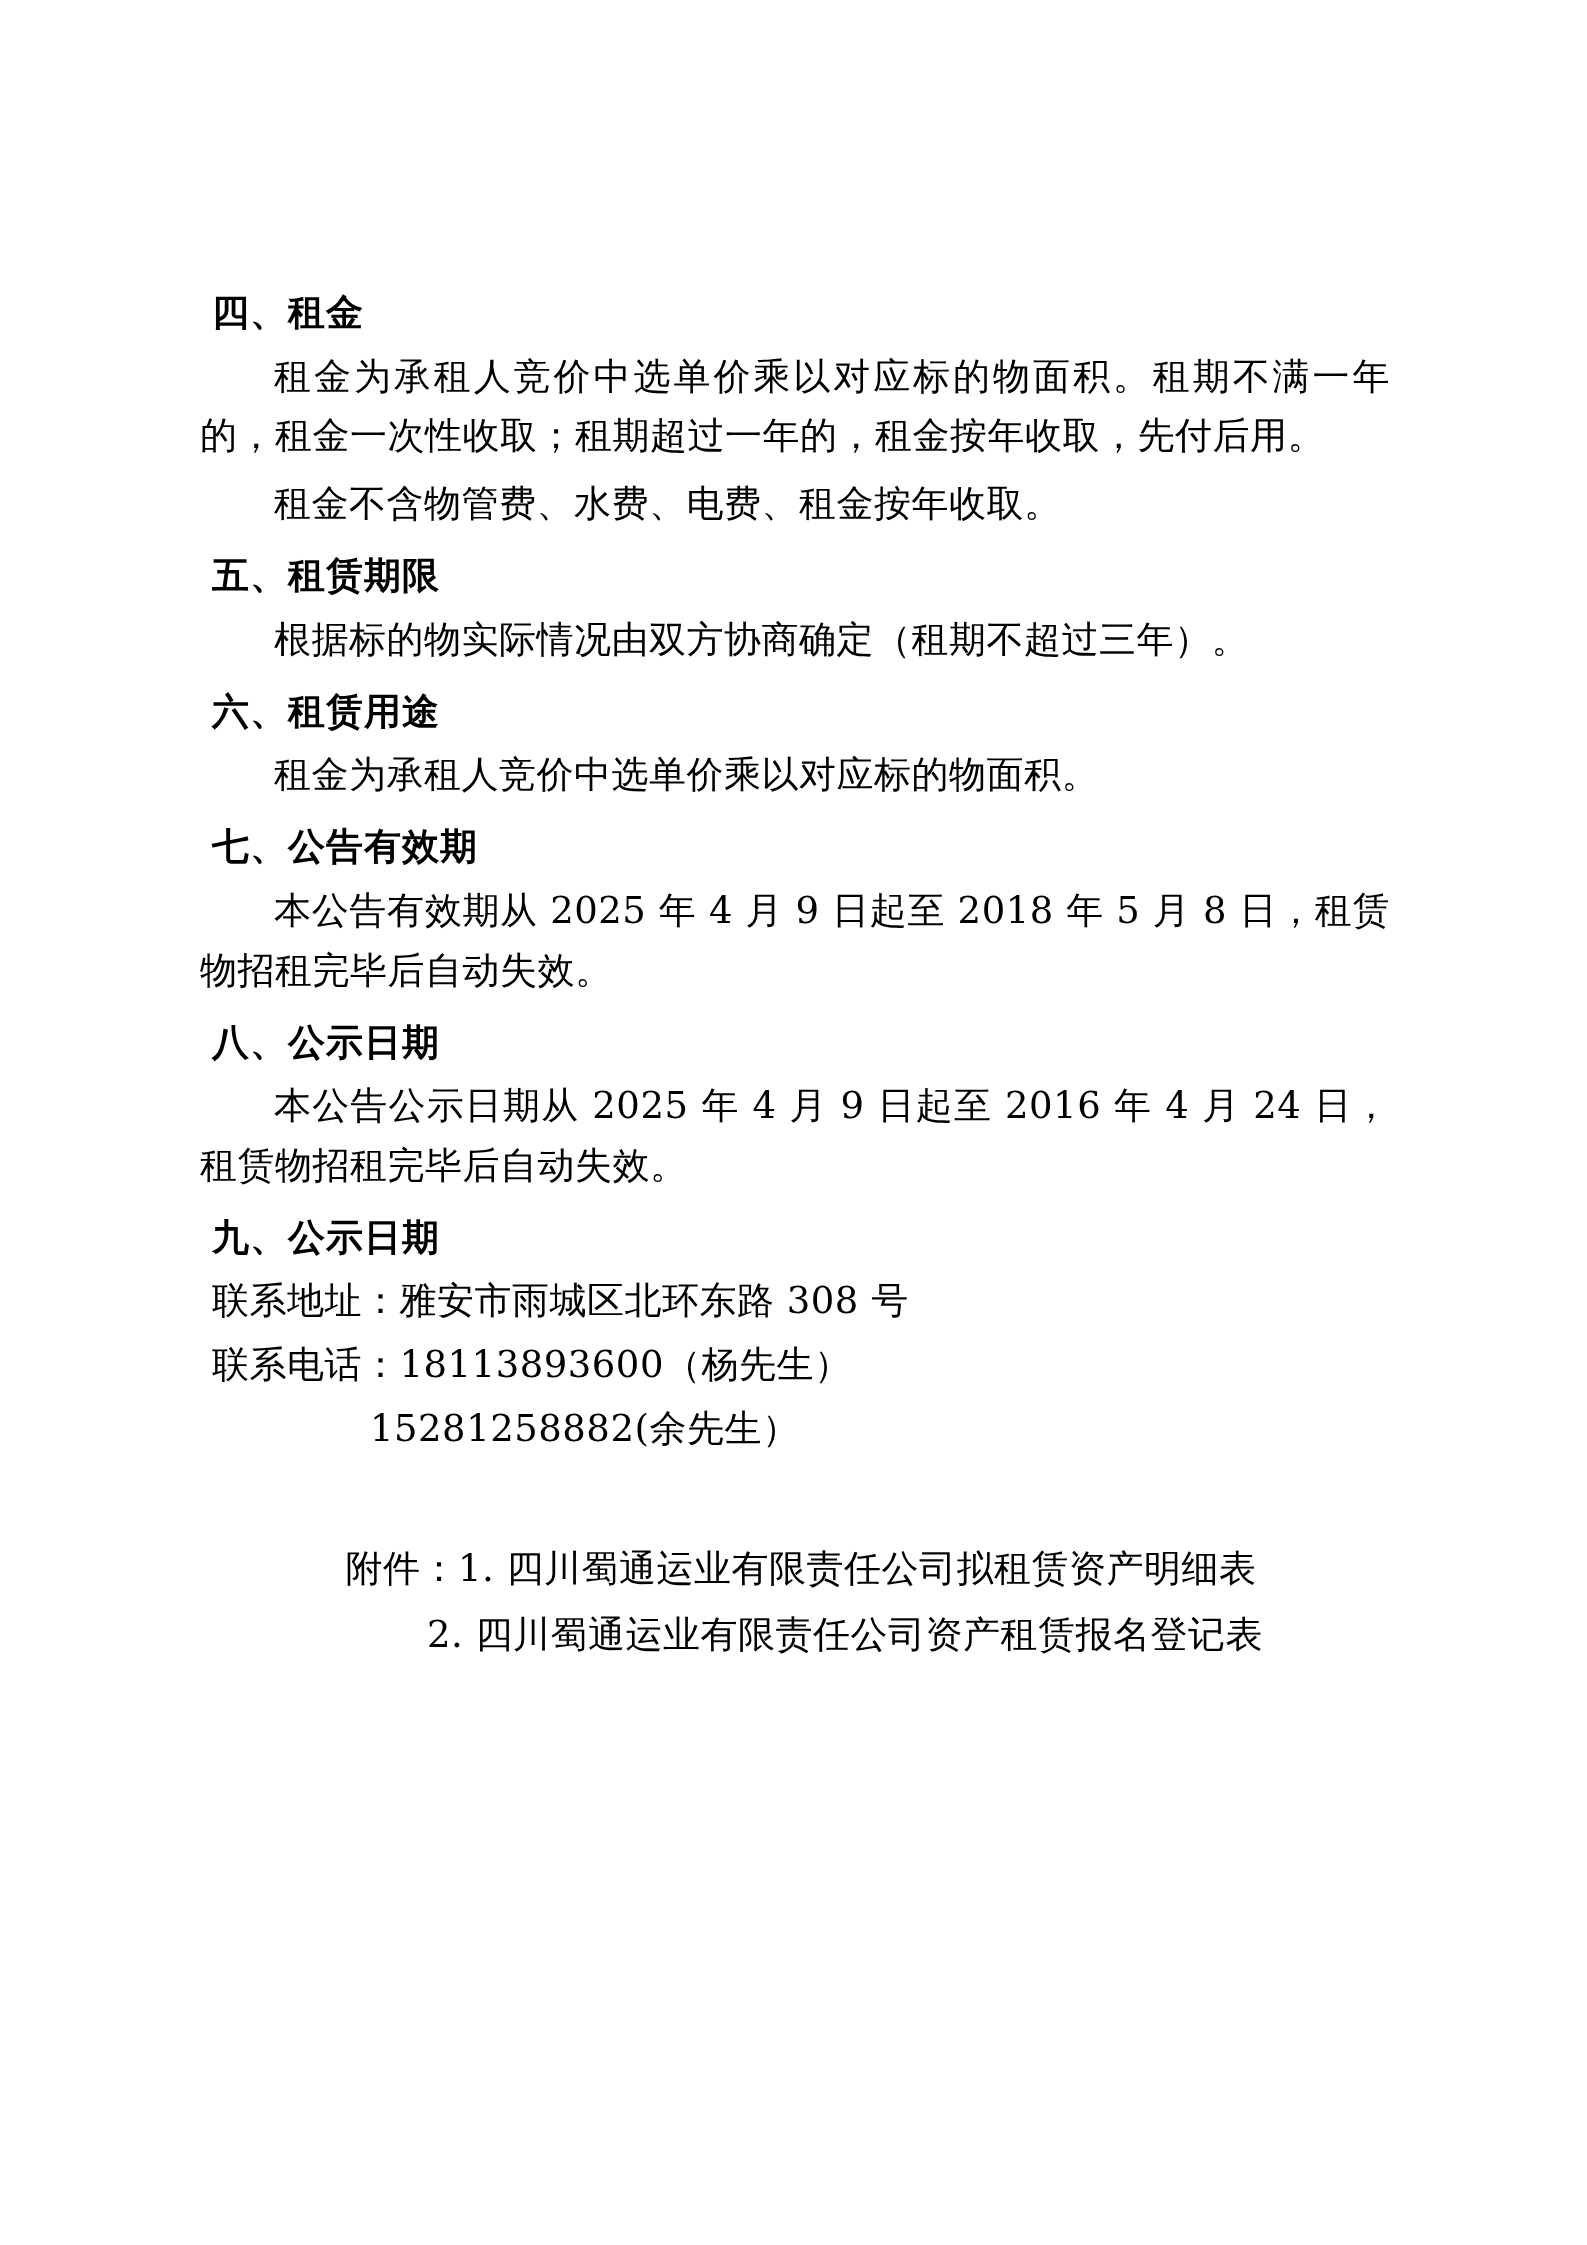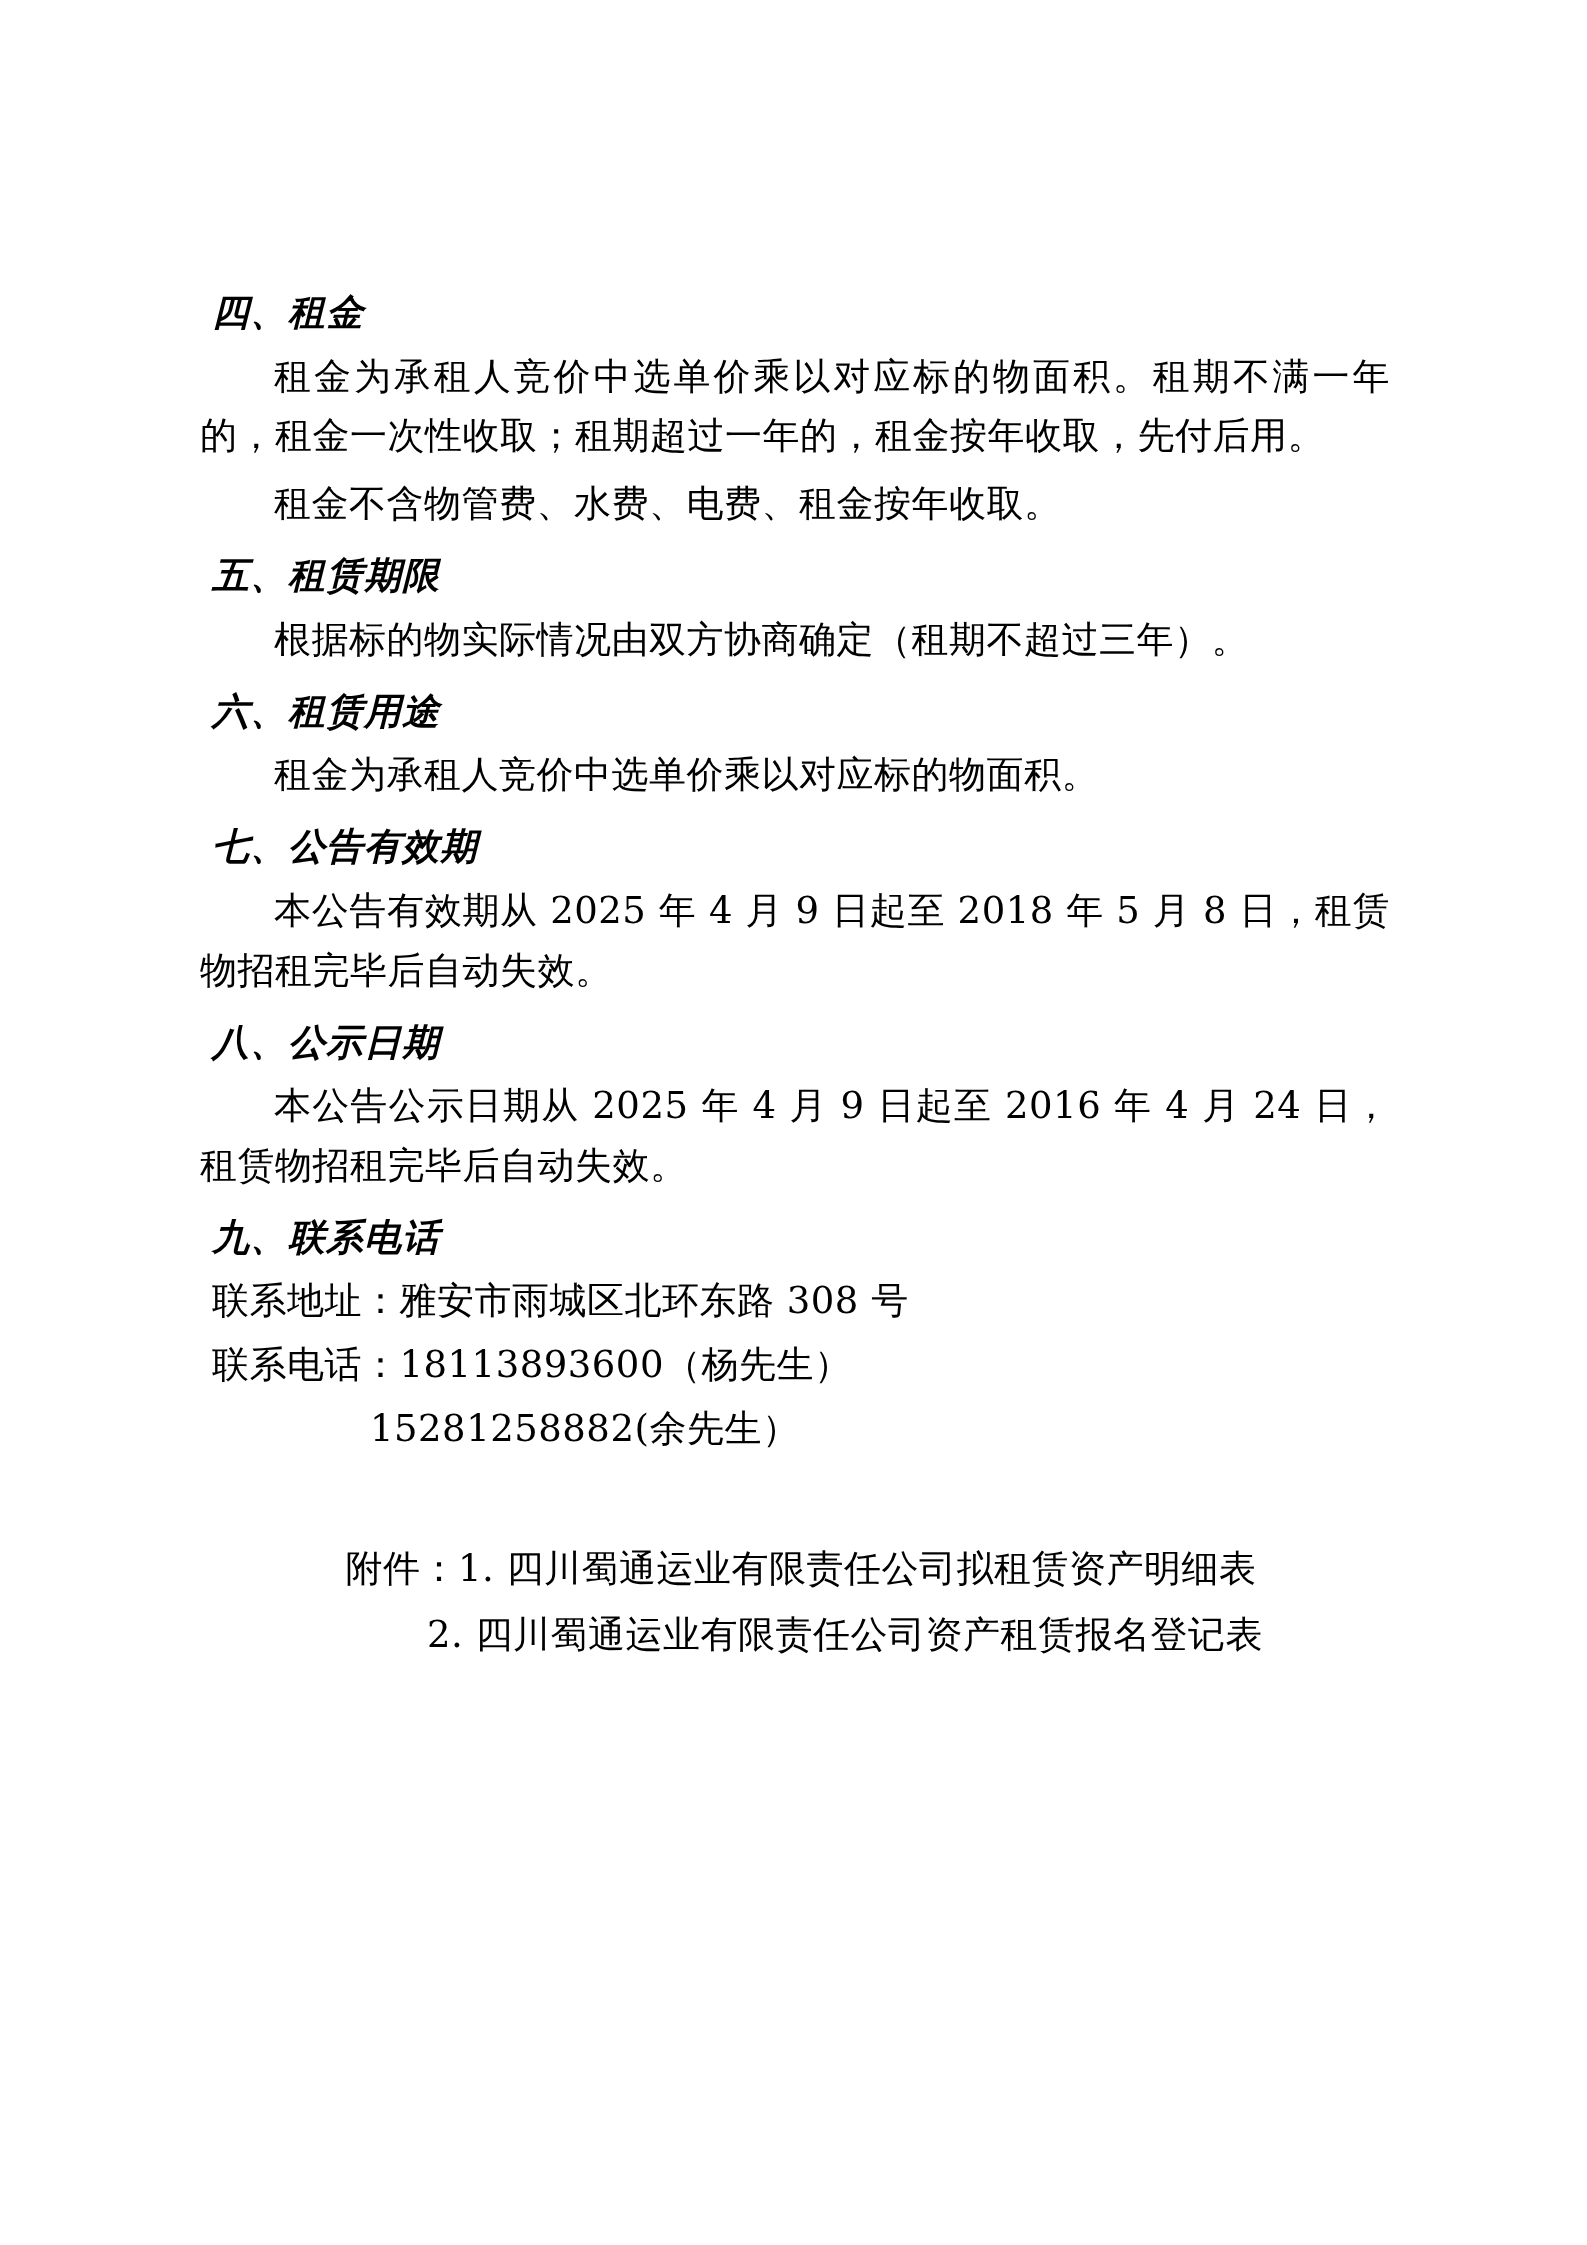--- a/index.html
+++ b/index.html
@@ -24,21 +24,20 @@
     width: 1190px;
   }
   .heading {
     font-family: "DejaVu Sans", "Liberation Sans", sans-serif;
     font-weight: bold;
     font-size: 37px;
     line-height: 1.5;
     letter-spacing: 1px;
     margin: 0 0 6px 0;
     padding-left: 12px;
-    font-style: italic;
   }
   .para {
     font-size: 37px;
     line-height: 1.62;
     margin: 0 0 8px 0;
     text-indent: 74px;
     letter-spacing: 0.5px;
     text-align: justify;
   }
   .contact-line {
@@ -95,21 +94,21 @@
       <div class="heading">七、公告有效期</div>
       <p class="para">本公告有效期从 2025 年 4 月 9 日起至 2018 年 5 月 8 日，租赁物招租完毕后自动失效。</p>
     </div>
 
     <div class="sec">
       <div class="heading">八、公示日期</div>
       <p class="para">本公告公示日期从 2025 年 4 月 9 日起至 2016 年 4 月 24 日，租赁物招租完毕后自动失效。</p>
     </div>
 
     <div class="sec">
-      <div class="heading">九、联系电话</div>
+      <div class="heading">九、公示日期</div>
       <p class="contact-line">联系地址：雅安市雨城区北环东路 308 号</p>
       <p class="contact-line">联系电话：18113893600（杨先生）</p>
       <p class="contact-line sub">15281258882(余先生）</p>
     </div>
 
     <div class="attach-wrap">
       <p class="attach-line">附件：1. 四川蜀通运业有限责任公司拟租赁资产明细表</p>
       <p class="attach-line second">2. 四川蜀通运业有限责任公司资产租赁报名登记表</p>
     </div>
 

